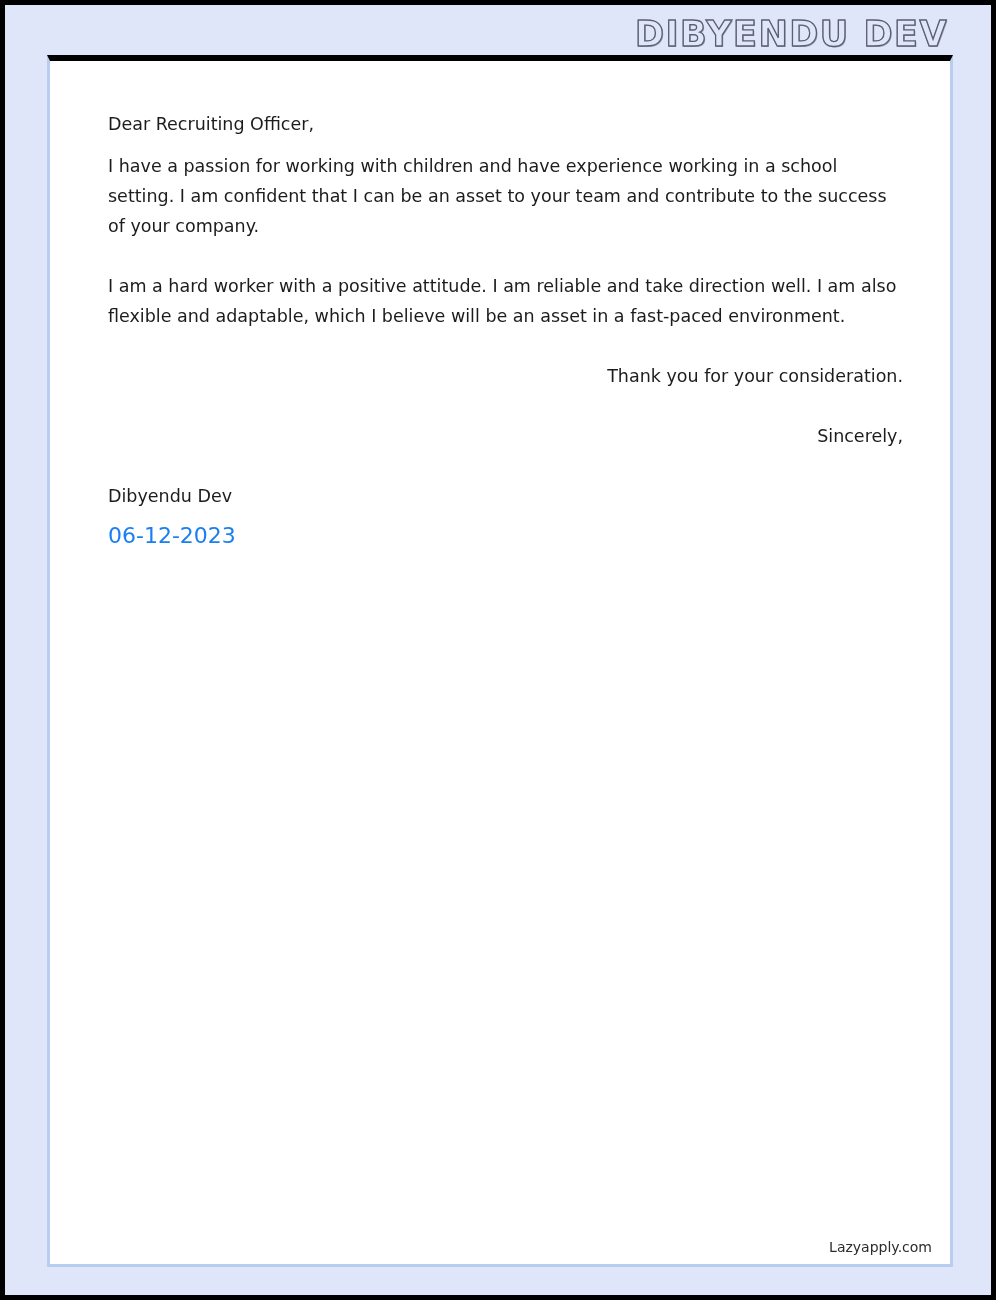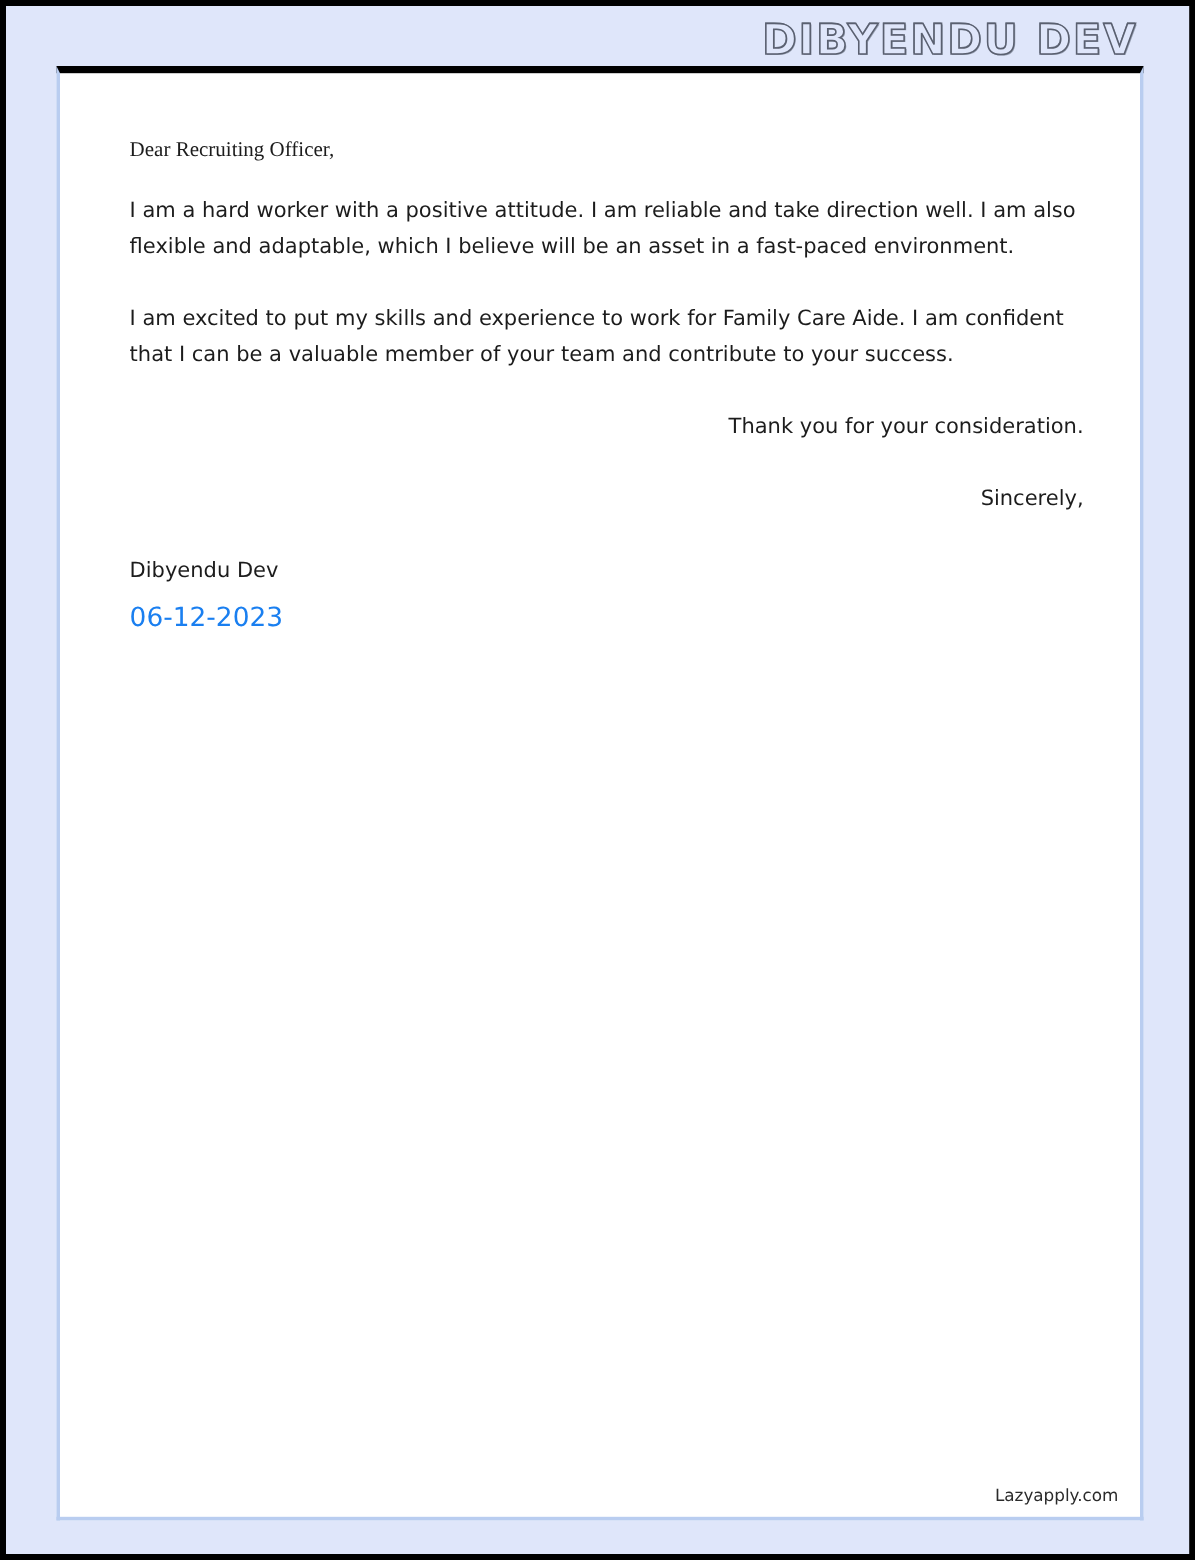--- a/index.html
+++ b/index.html
@@ -86,22 +86,21 @@
   .letter-line,
   .letter-para {
     font-family: "DejaVu Sans", sans-serif;
     font-size: 17.5px;
     line-height: 30px;
     color: #1c1c1c;
     margin: 0;
     text-align: left;
   }
   .salutation {
-    margin-bottom: 22px;
-    font-family: Liberation Serif, serif;
+    margin-bottom: 12px;
   }
   .letter-para {
     margin-bottom: 30px;
   }
   .closing-line {
     margin-bottom: 30px;
     text-align: right;
   }
   .signature-name {
     margin-bottom: 10px;
@@ -137,24 +136,24 @@
       <div class="applicant-name">DIBYENDU DEV</div>
     </div>
 
     <div class="letter-card">
 
       <div class="letter-body">
 
         <p class="letter-line salutation">Dear Recruiting Officer,</p>
 
 
+        <p class="letter-para">I have a passion for working with children and have experience working in a school setting. I am confident that I can be an asset to your team and contribute to the success of your company.</p>
 
         <p class="letter-para">I am a hard worker with a positive attitude. I am reliable and take direction well. I am also flexible and adaptable, which I believe will be an asset in a fast-paced environment.</p>
 
-        <p class="letter-para">I am excited to put my skills and experience to work for Family Care Aide. I am confident that I can be a valuable member of your team and contribute to your success.</p>
 
         <p class="letter-line closing-line">Thank you for your consideration.</p>
 
         <p class="letter-line closing-line">Sincerely,</p>
 
         <p class="letter-line signature-name">Dibyendu Dev</p>
 
         <p class="letter-date">06-12-2023</p>
 
       </div>

